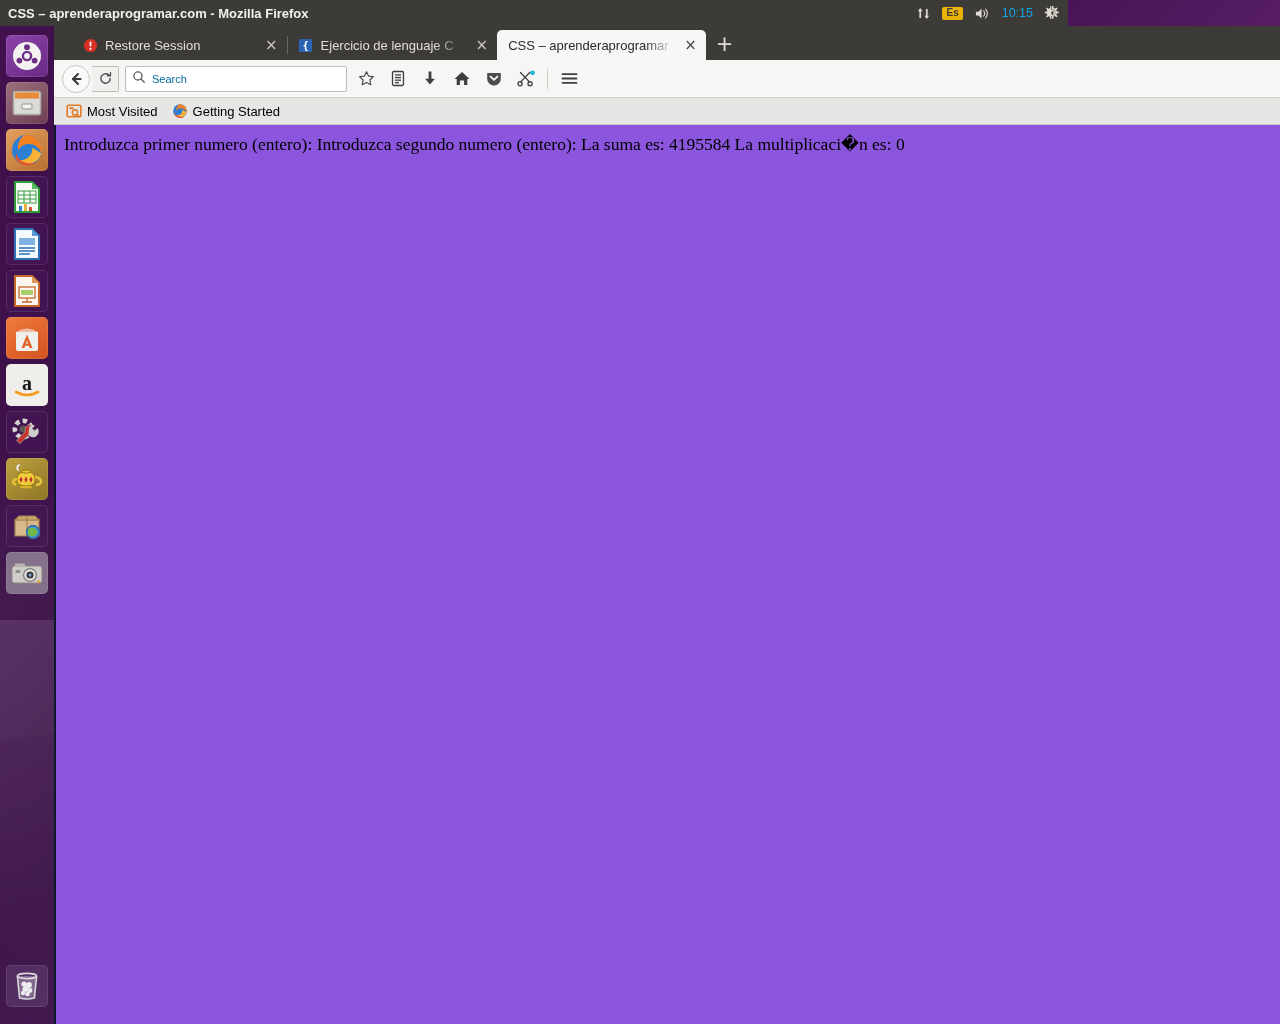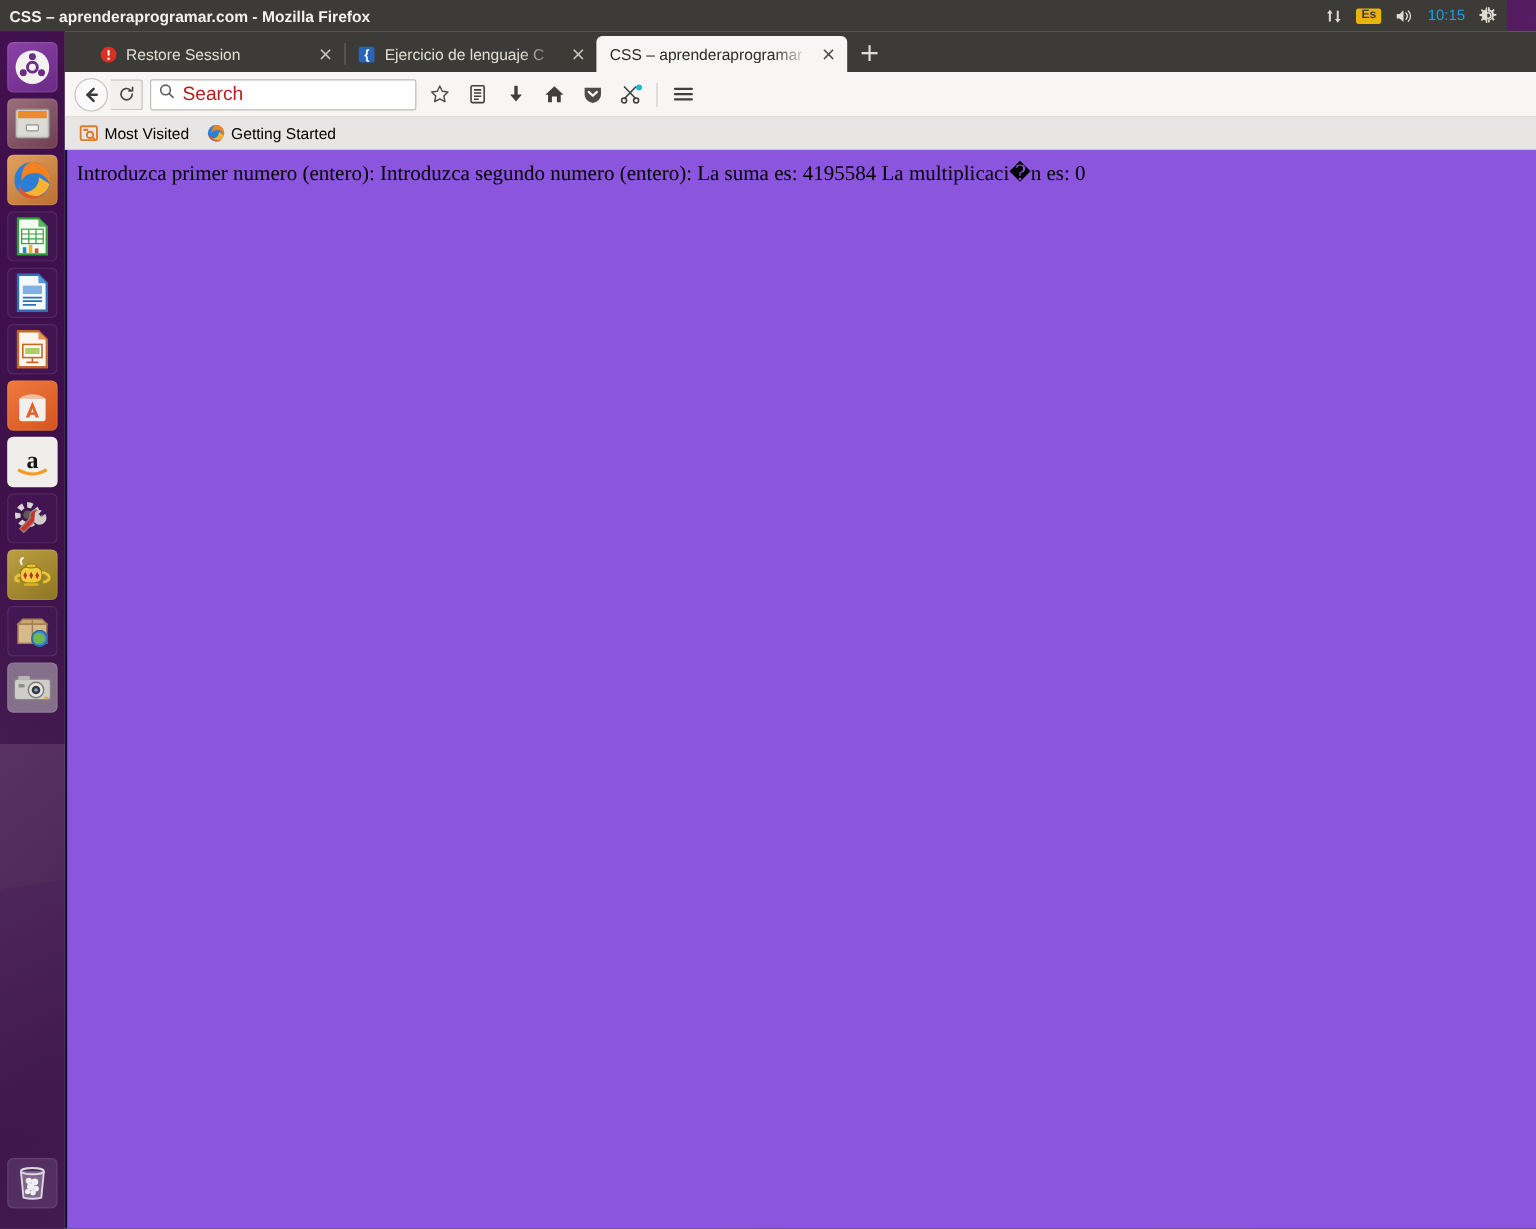--- a/index.html
+++ b/index.html
@@ -40,21 +40,21 @@
     position: absolute;
     left: 0; top: 620px;
     width: 220px; height: 404px;
     background: linear-gradient(160deg, rgba(210,180,220,.40) 0%, rgba(120,60,140,.12) 70%);
   }
 
   
   #top-panel {
     position: absolute;
     left: 0; top: 0;
-    width: 1256px; height: 26px;
+    width: 1068px; height: 26px;
     background: #3c3b37;
     display: flex;
     align-items: center;
     z-index: 40;
   }
   #window-title {
     color: #f2f1f0;
     font-size: 13px;
     font-weight: bold;
     padding-left: 8px;
@@ -273,21 +273,21 @@
     height: 26px;
     background: #ffffff;
     border: 1px solid #bfbbb6;
     border-radius: 2px;
     display: flex;
     align-items: center;
     gap: 6px;
     padding: 0 6px;
     flex: 0 0 222px;
   }
-  #search-placeholder { font-size: 16px; color: #b91c1c; }
+  #search-placeholder { font-size: 11px; color: #0369a1; }
   #toolbar-divider { width: 1px; height: 20px; background: #d0ccc7; margin: 0 2px; }
 
   
   #bookmarks-bar {
     height: 27px;
     background: #e8e6e4;
     border-bottom: 1px solid #cfcac4;
     display: flex;
     align-items: center;
     gap: 6px;

